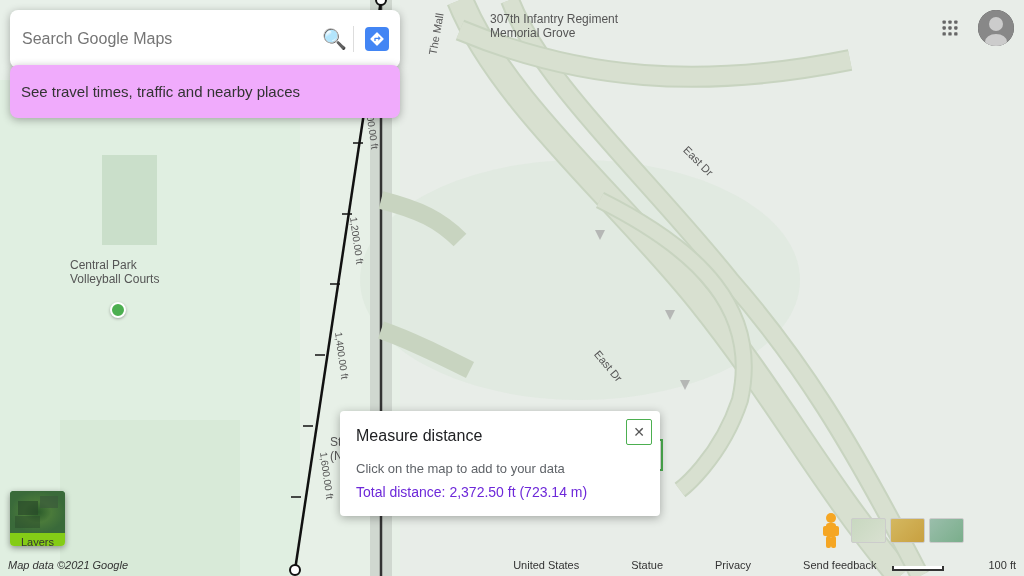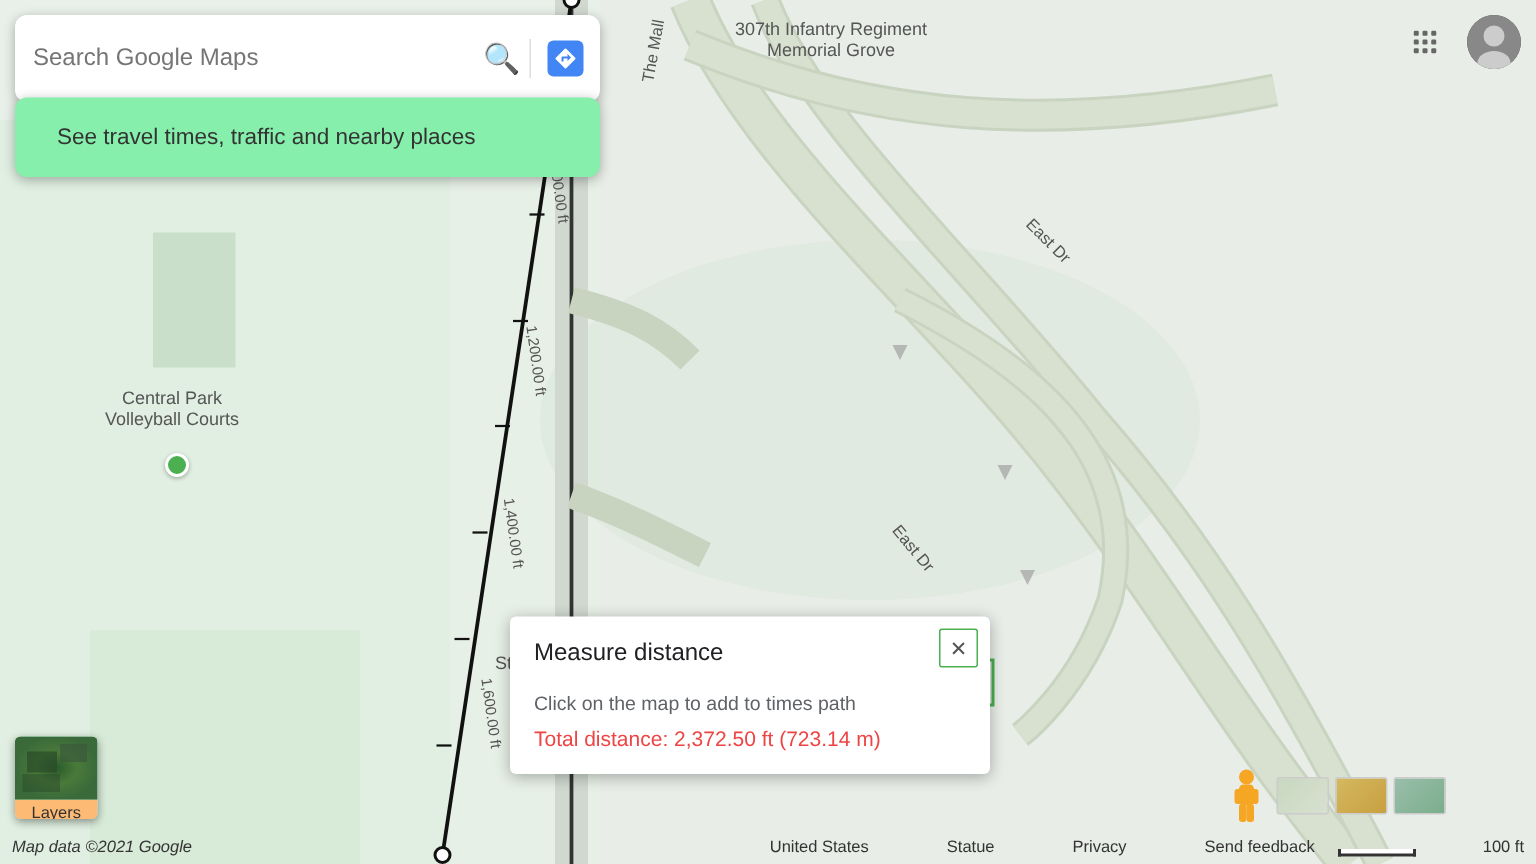--- a/index.html
+++ b/index.html
@@ -74,24 +74,24 @@
       align-items: center;
       justify-content: center;
     }
 
     
     #travel-hint {
       position: absolute;
       top: 65px;
       left: 10px;
       width: 390px;
-      background: #86efac;
+      background: #f0abfc;
       border-radius: 8px;
       box-shadow: 0 2px 8px rgba(0,0,0,0.3);
-      padding: 18px 28px;
+      padding: 18px 11px;
       z-index: 10;
       font-size: 15px;
       color: #333;
     }
 
     
     #top-right {
       position: absolute;
       top: 10px;
       right: 10px;
@@ -136,21 +136,21 @@
     #layers-thumbnail {
       width: 55px;
       height: 42px;
       background: linear-gradient(135deg, #3a6 30%, #5b7 50%, #6a8 70%);
       position: relative;
     }
 
     #layers-label {
       width: 55px;
       height: 18px;
-      background: #fdba74;
+      background: #84cc16;
       display: flex;
       align-items: center;
       justify-content: center;
       font-size: 11px;
       color: #333;
       font-weight: 500;
       text-align: right;
     }
 
     
@@ -191,21 +191,21 @@
     }
 
     #measure-hint {
       font-size: 13px;
       color: #5f6368;
       margin-bottom: 8px;
     }
 
     #measure-total {
       font-size: 14px;
-      color: #ef4444;
+      color: #6d28d9;
     }
 
     
     #bottom-bar {
       position: absolute;
       bottom: 0;
       left: 0;
       right: 0;
       height: 22px;
       display: flex;
@@ -249,21 +249,21 @@
       transform-origin: center;
       white-space: nowrap;
       font-weight: 400;
     }
 
     
     .landmark-label {
       position: absolute;
       font-size: 12px;
       color: #555;
-      text-align: center;
+      text-align: left;
       font-weight: 500;
     }
 
     
     .green-pin {
       position: absolute;
       width: 16px;
       height: 16px;
       background: #4CAF50;
       border-radius: 50%;
@@ -420,21 +420,21 @@
     <div id="layers-label">
       <span>Layers</span>
     </div>
   </div>
 
   <div id="measure-popup">
     <button id="measure-close">
       <span>✕</span>
     </button>
     <div id="measure-title">Measure distance</div>
-    <div id="measure-hint">Click on the map to add to times path</div>
+    <div id="measure-hint">Click on the map to add to your data</div>
     <div id="measure-total">Total distance: 2,372.50 ft (723.14 m)</div>
   </div>
 
   <div style="position:absolute; bottom:28px; right:60px; display:flex; gap:4px; z-index:10; align-items:center;">
 
     <div style="width:32px; height:36px; cursor:pointer;">
       <svg width="32" height="36" viewBox="0 0 32 36">
         <circle cx="16" cy="6" r="5" fill="#f5a623"></circle>
         <rect x="11" y="11" width="10" height="14" rx="3" fill="#f5a623"></rect>
         <rect x="8" y="14" width="5" height="10" rx="2" fill="#f5a623"></rect>

